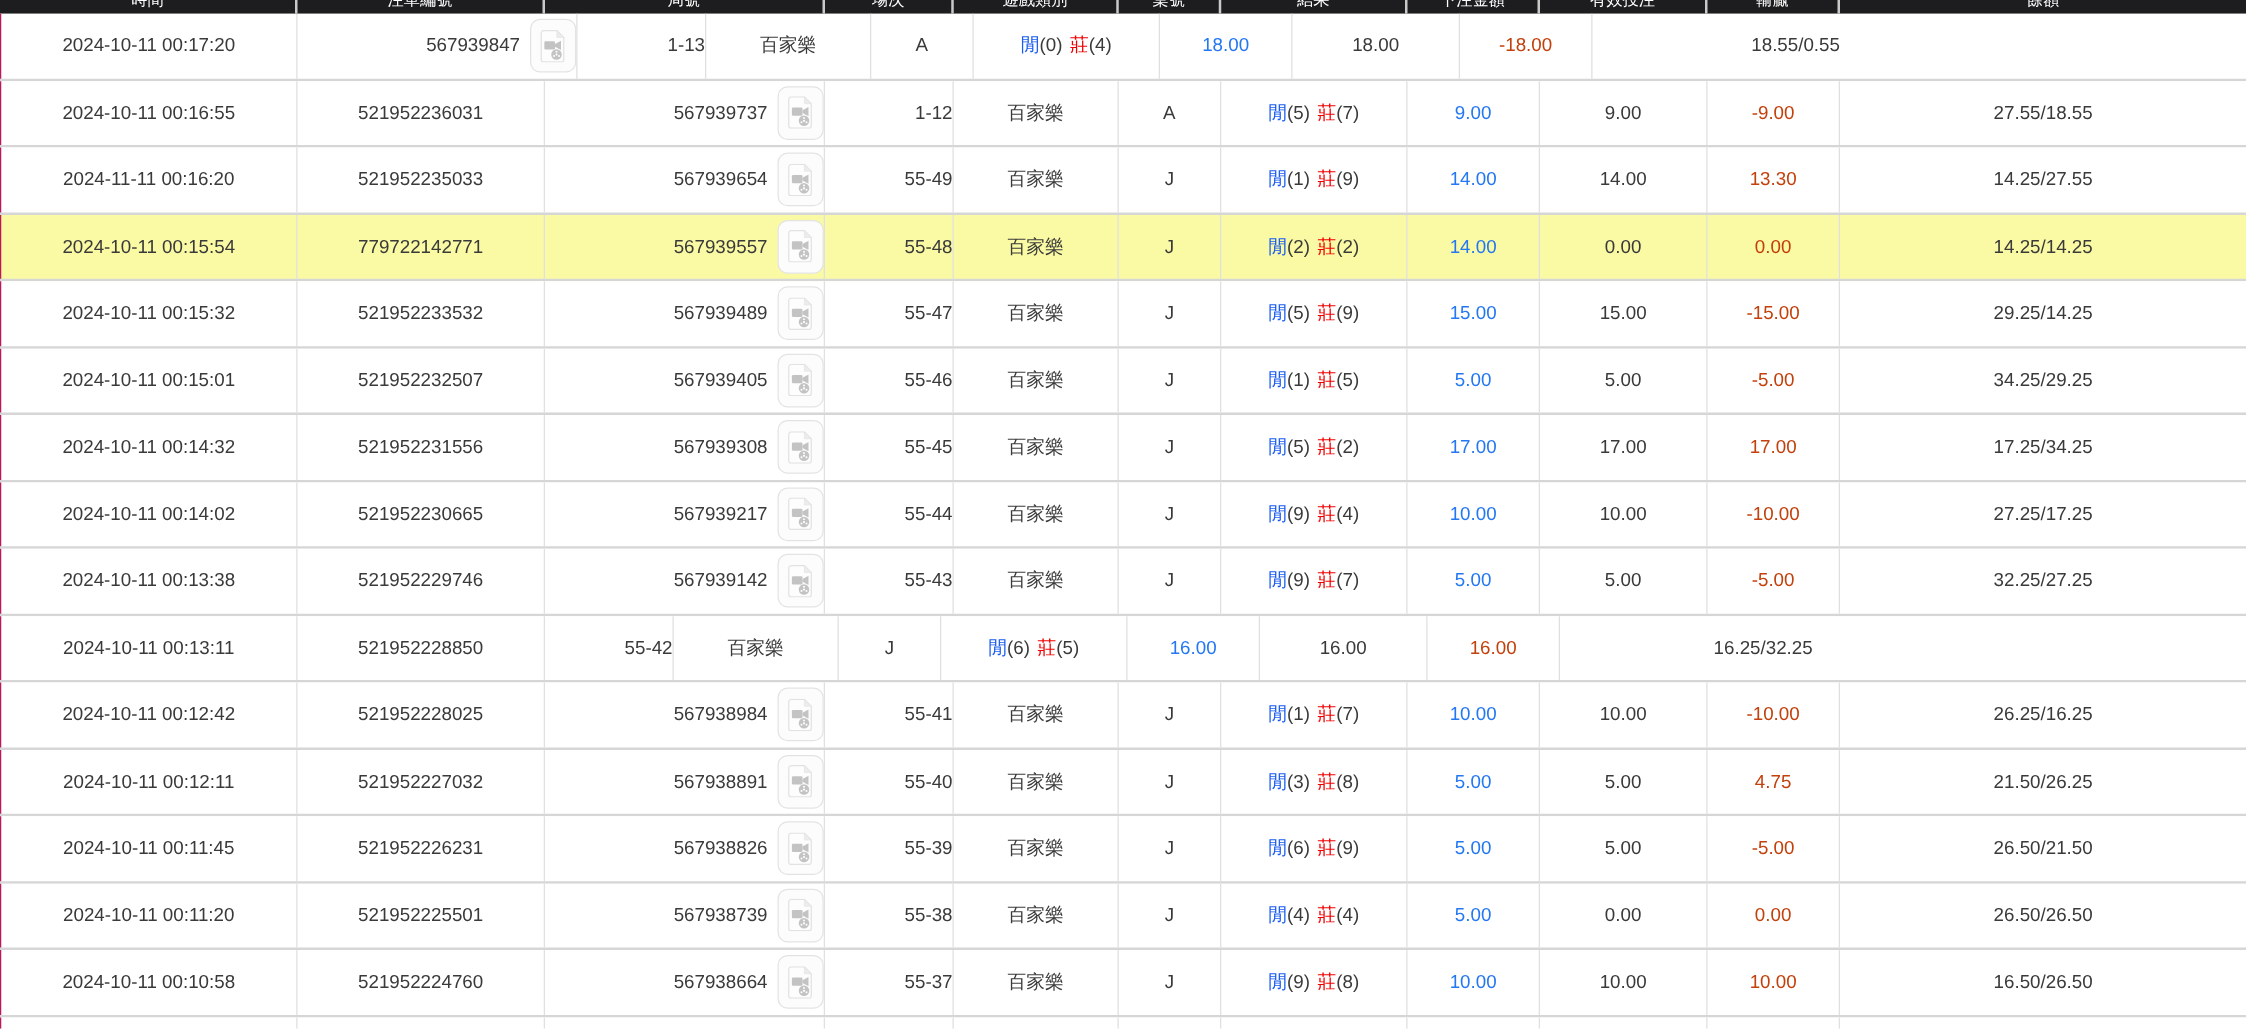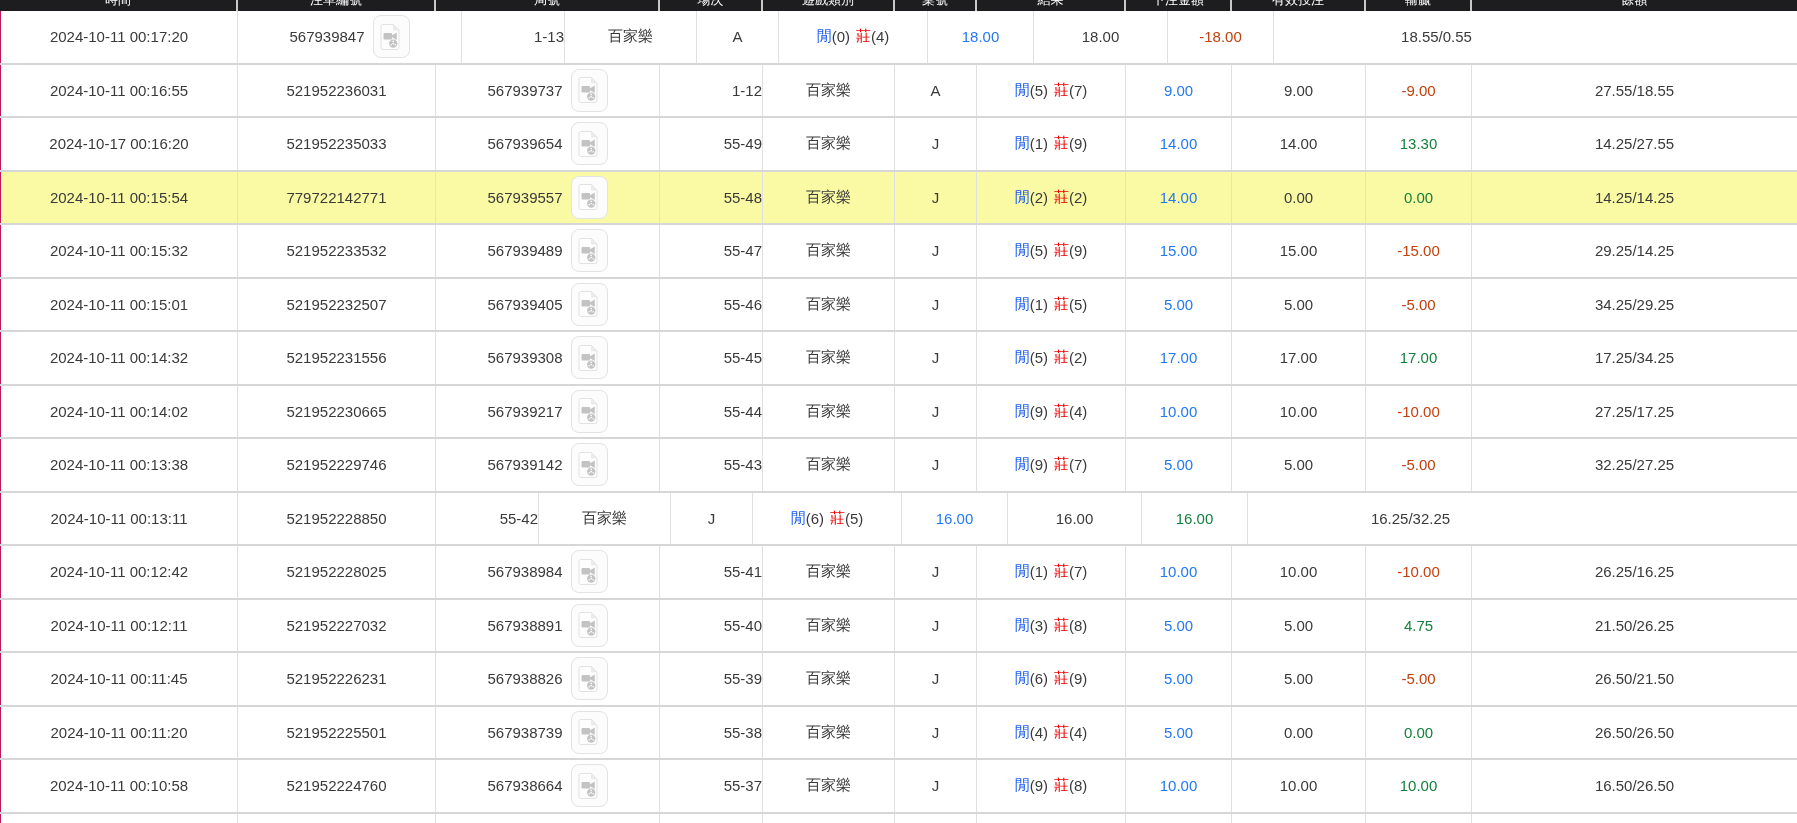--- a/index.html
+++ b/index.html
@@ -16,28 +16,28 @@
   
   .row{display:flex;width:1797px;height:53.5px;box-sizing:border-box;
     border-bottom:2px solid #d6d6d6;background:#fff;}
   .row.highlight{background:#fafaa5;}
   .cell{box-sizing:border-box;height:100%;display:flex;align-items:center;justify-content:center;
     border-right:1px solid #e0e0e0;white-space:nowrap;}
   .cell:first-child{border-left:1px solid #be185d;}
   .cell:last-child{border-right:none;}
 
   
-  .c0{width:238px;} .c1{width:198px;} .c2{width:224px;} .c3{width:103px;justify-content:flex-end;}
+  .c0{width:238px;} .c1{width:198px;} .c2{width:224px;justify-content:flex-end;} .c3{width:103px;justify-content:flex-end;}
   .c4{width:132px;} .c5{width:82px;}  .c6{width:149px;} .c7{width:106px;}
   .c8{width:134px;} .c9{width:106px;} .c10{width:325px;}
 
   .res-p{color:#1a5cf0;}
   .res-b{color:#f20000;margin-left:6px;}
   .bet-link{color:#2478f2;cursor:pointer;}
-  .win{color:#15803d;}
+  .win{color:#c2410c;}
   .win.neg{color:#c2410c;}
 
   .video-btn{margin-left:8px;width:37px;height:43px;border:1px solid #e3e3e3;border-radius:8px;
     background:#fcfcfc;display:flex;align-items:center;justify-content:center;padding:0;cursor:pointer;}
   .video-btn svg{display:block;}
 </style>
 </head>
 <body>
 
 <div class="table-wrap">
@@ -173,21 +173,21 @@
         </div>
     <div class="cell c9">
           <span class="win neg">-9.00</span>
         </div>
     <div class="cell c10">
           <span>27.55/18.55</span>
         </div>
   </div>
       <div class="row">
     <div class="cell c0">
-          <span>2024-10-17 00:16:20</span>
+          <span>2024-11-11 00:16:20</span>
         </div>
     <div class="cell c1">
           <span>521952235033</span>
         </div>
     <div class="cell c2">
       <span>567939654</span>
       <button class="video-btn">
         <svg width="22" height="26" viewBox="0 0 22 26">
           <path d="M3 0.5 h10.5 l5.5 5.5 v17.5 a2 2 0 0 1 -2 2 h-14 a2 2 0 0 1 -2 -2 v-21 a2 2 0 0 1 2 -2 z" fill="#fdfdfd" stroke="#e2e2e2" stroke-width="1"></path>
           <path d="M13.5 0.5 l5.5 5.5 h-5.5 z" fill="#ececec" stroke="#e2e2e2" stroke-width="0.5"></path>

